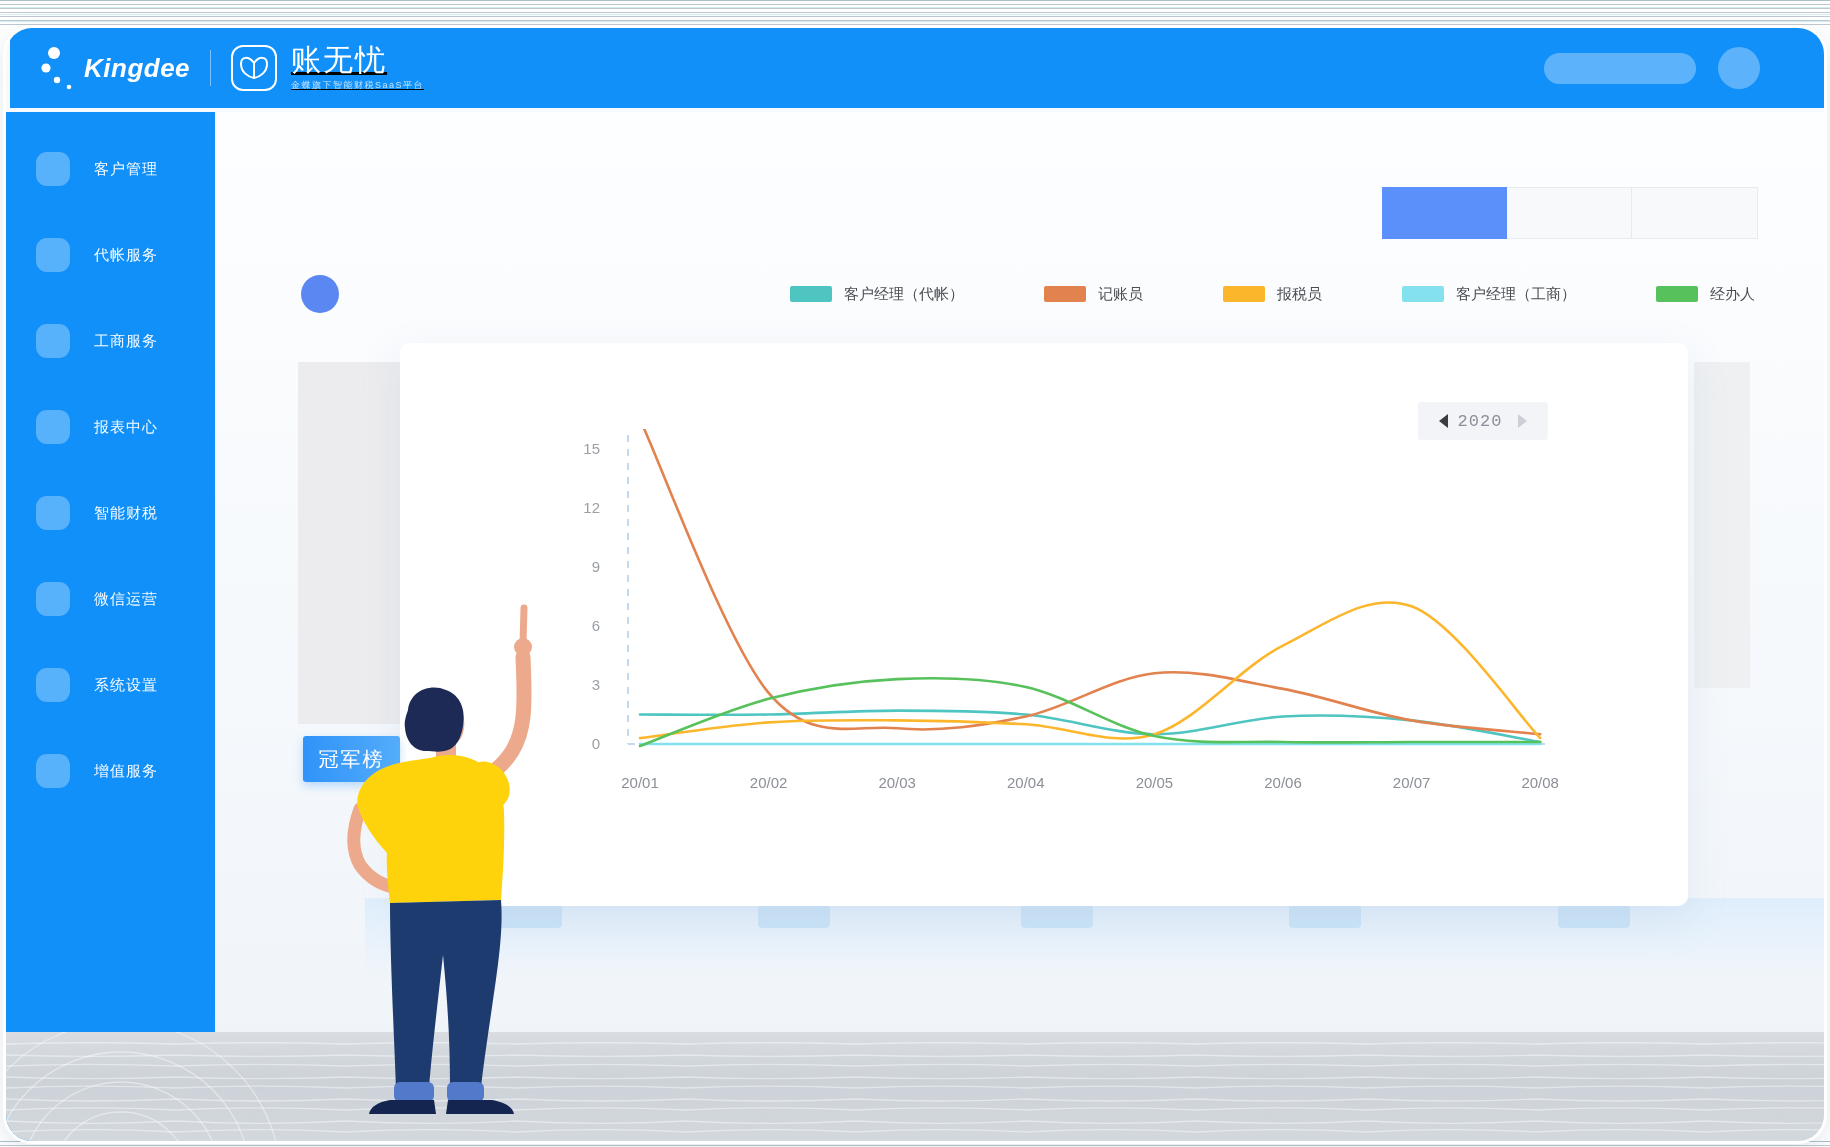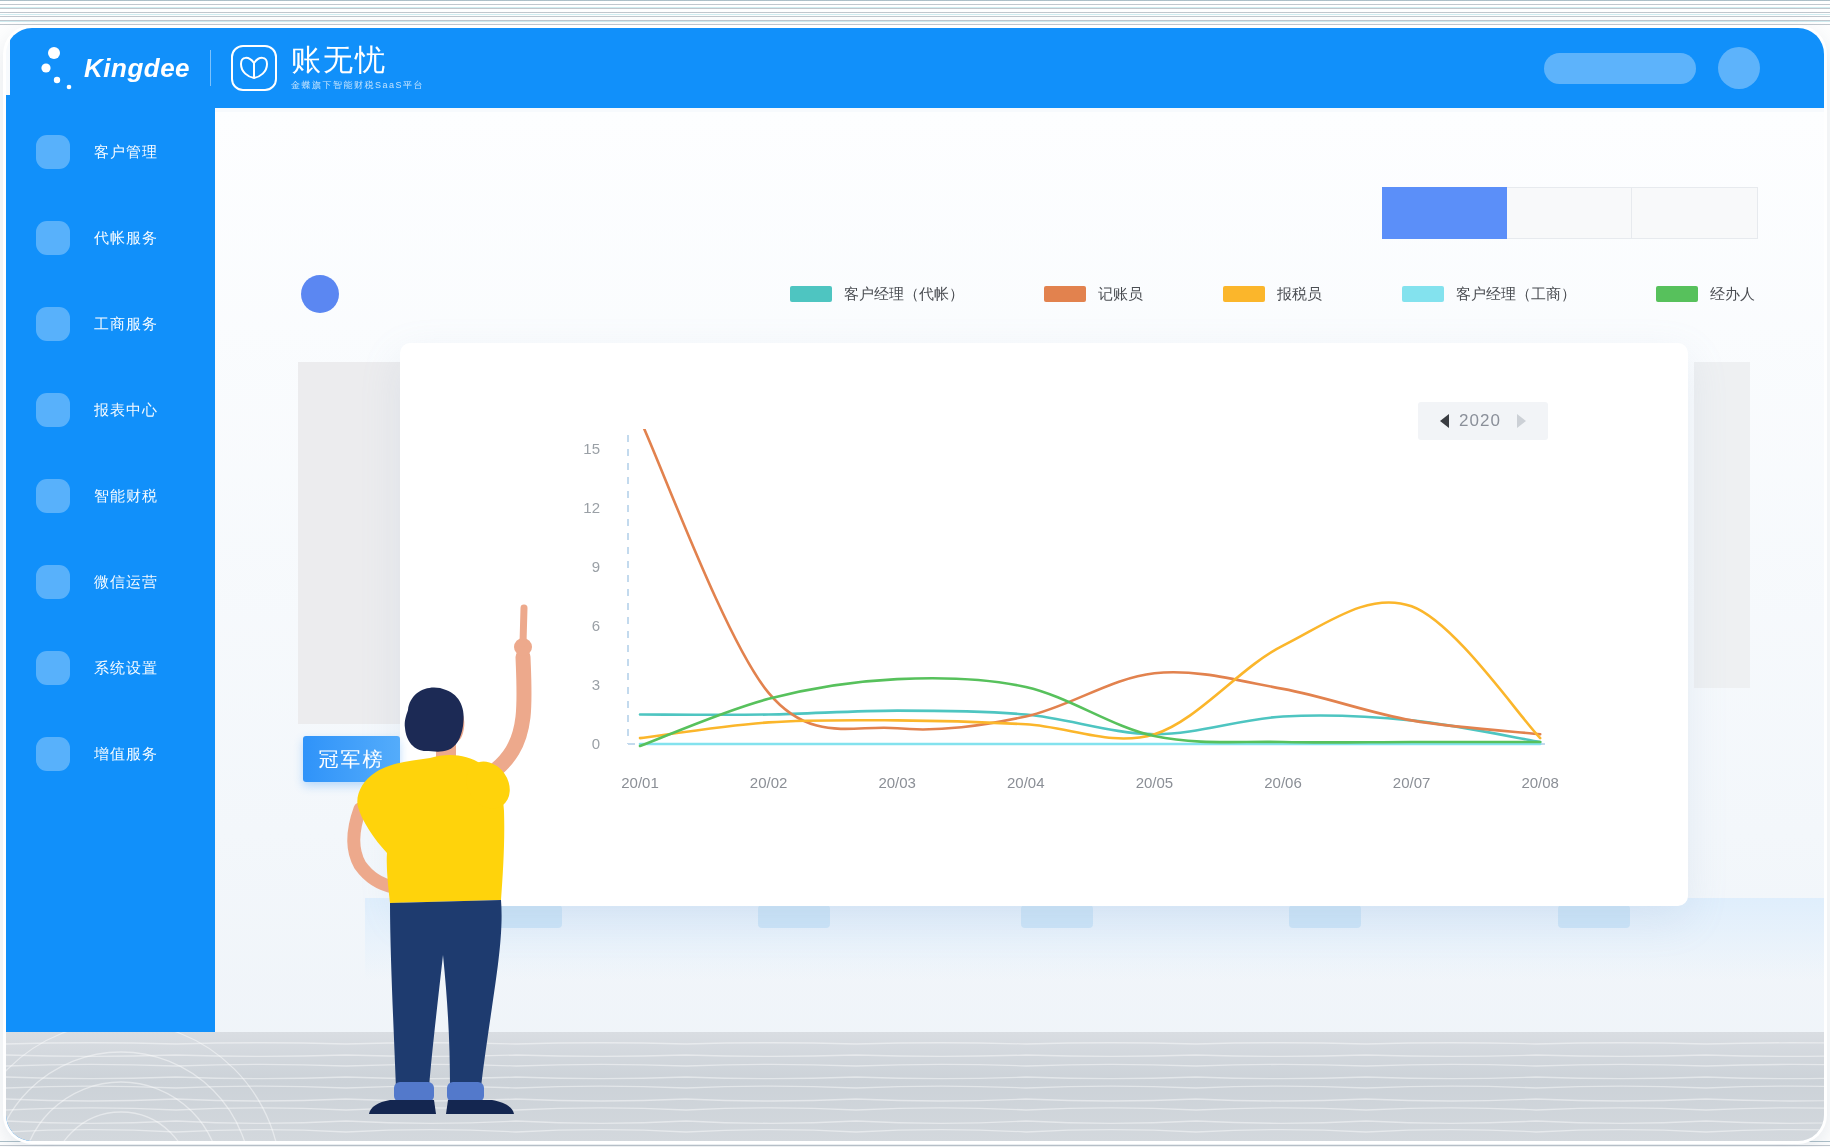--- a/index.html
+++ b/index.html
@@ -19,29 +19,29 @@
           border-radius:26px;overflow:hidden;background:#f7fafd;
           box-shadow:0 0 0 3px #ffffff,0 8px 28px rgba(120,140,160,.25);}
 
   
   .header{position:absolute;left:4px;top:0;width:100%;height:80px;background:#1190FA;
           display:flex;align-items:center;padding-left:30px;box-sizing:border-box;}
   .kingdee-text{color:#fff;font-size:26px;font-weight:800;font-style:italic;letter-spacing:.5px;margin-left:8px;}
   .hdr-divider{width:1px;height:36px;background:rgba(255,255,255,.45);margin:0 20px;}
   .butterfly-box{width:46px;height:46px;border:2.5px solid #fff;border-radius:12px;
                  display:flex;align-items:center;justify-content:center;margin-right:14px;box-sizing:border-box;}
-  .product-col{display:flex;flex-direction:column;justify-content:center;}
+  .product-col{display:flex;flex-direction:column;justify-content:center;text-decoration:underline;}
   .product-name{color:#fff;font-size:30px;line-height:32px;letter-spacing:2px;}
   .product-tagline{color:rgba(255,255,255,.75);font-size:9px;letter-spacing:1.5px;margin-top:3px;}
   .hdr-right{margin-left:auto;display:flex;align-items:center;}
   .search-pill{width:152px;height:31px;border-radius:16px;background:rgba(255,255,255,.32);margin-right:22px;}
   .avatar{width:42px;height:42px;border-radius:50%;background:rgba(255,255,255,.32);margin-right:68px;}
 
   
-  .sidebar{position:absolute;left:0;top:67px;width:209px;bottom:0;background:#1190FA;}
+  .sidebar{position:absolute;left:0;top:84px;width:209px;bottom:0;background:#1190FA;}
   .side-item{height:86px;display:flex;align-items:center;padding-left:30px;cursor:pointer;}
   .side-item:first-child{margin-top:14px;}
   .side-icon{width:34px;height:34px;border-radius:11px;background:rgba(255,255,255,.3);flex:none;}
   .side-label{color:rgba(255,255,255,.96);font-size:15px;margin-left:24px;letter-spacing:1px;}
 
   
   .content{position:absolute;left:209px;top:84px;right:0;bottom:0;
            background:linear-gradient(180deg,#fdfeff 0%,#f3f7fb 70%,#eef3f8 100%);}
 
   .seg-control{position:absolute;left:1167px;top:75px;width:376px;height:52px;display:flex;}
@@ -69,21 +69,21 @@
         border-radius:10px;box-shadow:0 14px 40px rgba(140,165,200,.16);}
   #chart-svg{position:absolute;left:0;top:0;}
   .ytick{font-size:15px;fill:#9aa0a6;text-anchor:end;font-family:"Liberation Sans","DejaVu Sans",sans-serif;}
   .xtick{font-size:15px;fill:#8b8f96;text-anchor:middle;font-family:"Liberation Sans","DejaVu Sans",sans-serif;}
   .axis-dash{stroke:#c3daee;stroke-width:2;stroke-dasharray:7 7;fill:none;}
 
   .year-selector{position:absolute;right:140px;top:59px;width:130px;height:38px;background:#f2f4f7;
                  border-radius:3px;display:flex;align-items:center;justify-content:center;}
   .year-prev{width:0;height:0;border-top:7px solid transparent;border-bottom:7px solid transparent;
              border-right:9px solid #3a3d42;margin-right:10px;cursor:pointer;}
-  .year-value{font-size:17px;color:#8a8f99;letter-spacing:1px;}
+  .year-value{font-size:17px;color:#8a8f99;letter-spacing:1px;font-family:Liberation Mono, monospace;}
   .year-next{width:0;height:0;border-top:7px solid transparent;border-bottom:7px solid transparent;
              border-left:9px solid #ccd0d6;margin-left:16px;cursor:pointer;}
 
   .champion-btn{position:absolute;left:88px;top:624px;width:97px;height:46px;border-radius:3px;
                 background:linear-gradient(90deg,#2F93F9,#54ACFB);color:#fff;font-size:20px;
                 display:flex;align-items:center;justify-content:center;letter-spacing:2px;
                 box-shadow:0 4px 10px rgba(47,147,249,.3);cursor:pointer;z-index:2;}
 
   .floor{position:absolute;left:0;right:0;top:1004px;height:109px;z-index:20;
          background:linear-gradient(180deg,#d9dde2 0%,#ccd2d8 45%,#d3d8dd 100%);}

